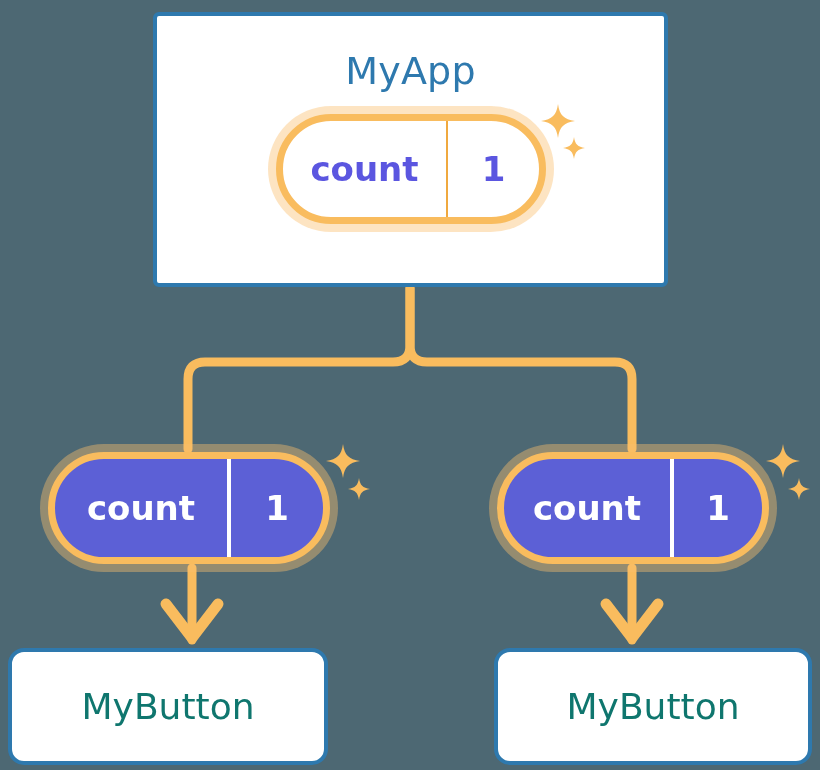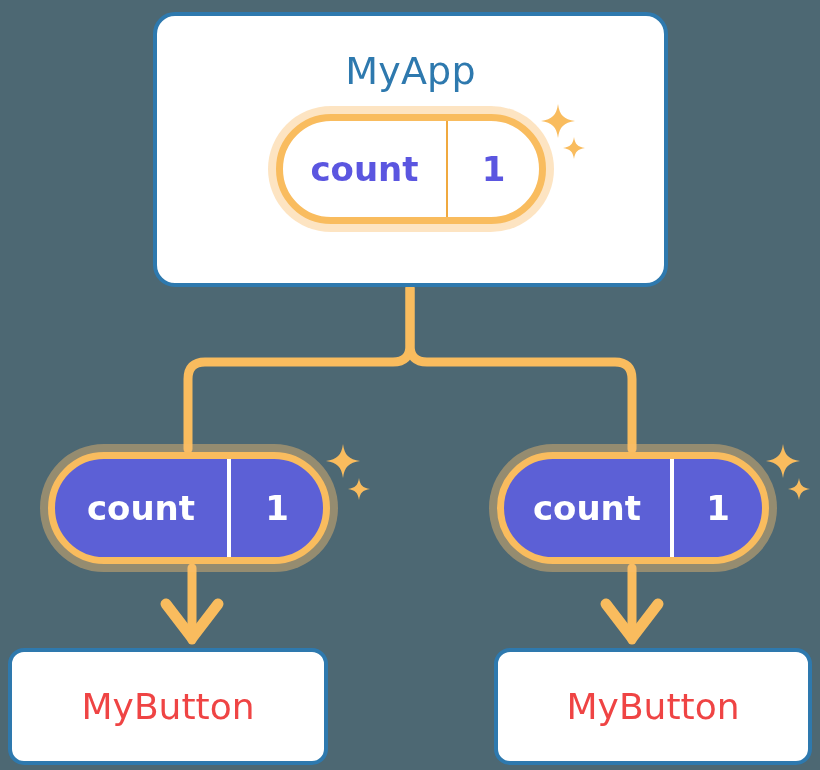--- a/index.html
+++ b/index.html
@@ -37,21 +37,21 @@
     background: #ffffff;
     border: 4px solid #2e79ae;
     border-radius: 18px;
     box-sizing: border-box;
   }
   #app-card {
     left: 153px;
     top: 12px;
     width: 515px;
     height: 275px;
-    border-radius: 22px;
+    border-radius: 6px;
   }
   .card-title {
     position: absolute;
     left: 0;
     right: 0;
     top: 36px;
     text-align: center;
     color: #2e79ae;
     font-size: 38px;
     font-weight: 500;
@@ -151,21 +151,21 @@
     position: absolute;
     background: #ffffff;
     border: 4px solid #2e79ae;
     border-radius: 16px;
     box-sizing: border-box;
     display: flex;
     align-items: center;
     justify-content: center;
   }
   .btn-card-label {
-    color: #ef4444;
+    color: #0f766e;
     font-size: 36px;
     font-weight: 500;
     line-height: 1;
   }
   #my-button-left {
     left: 8px;
     top: 648px;
     width: 320px;
     height: 117px;
   }

